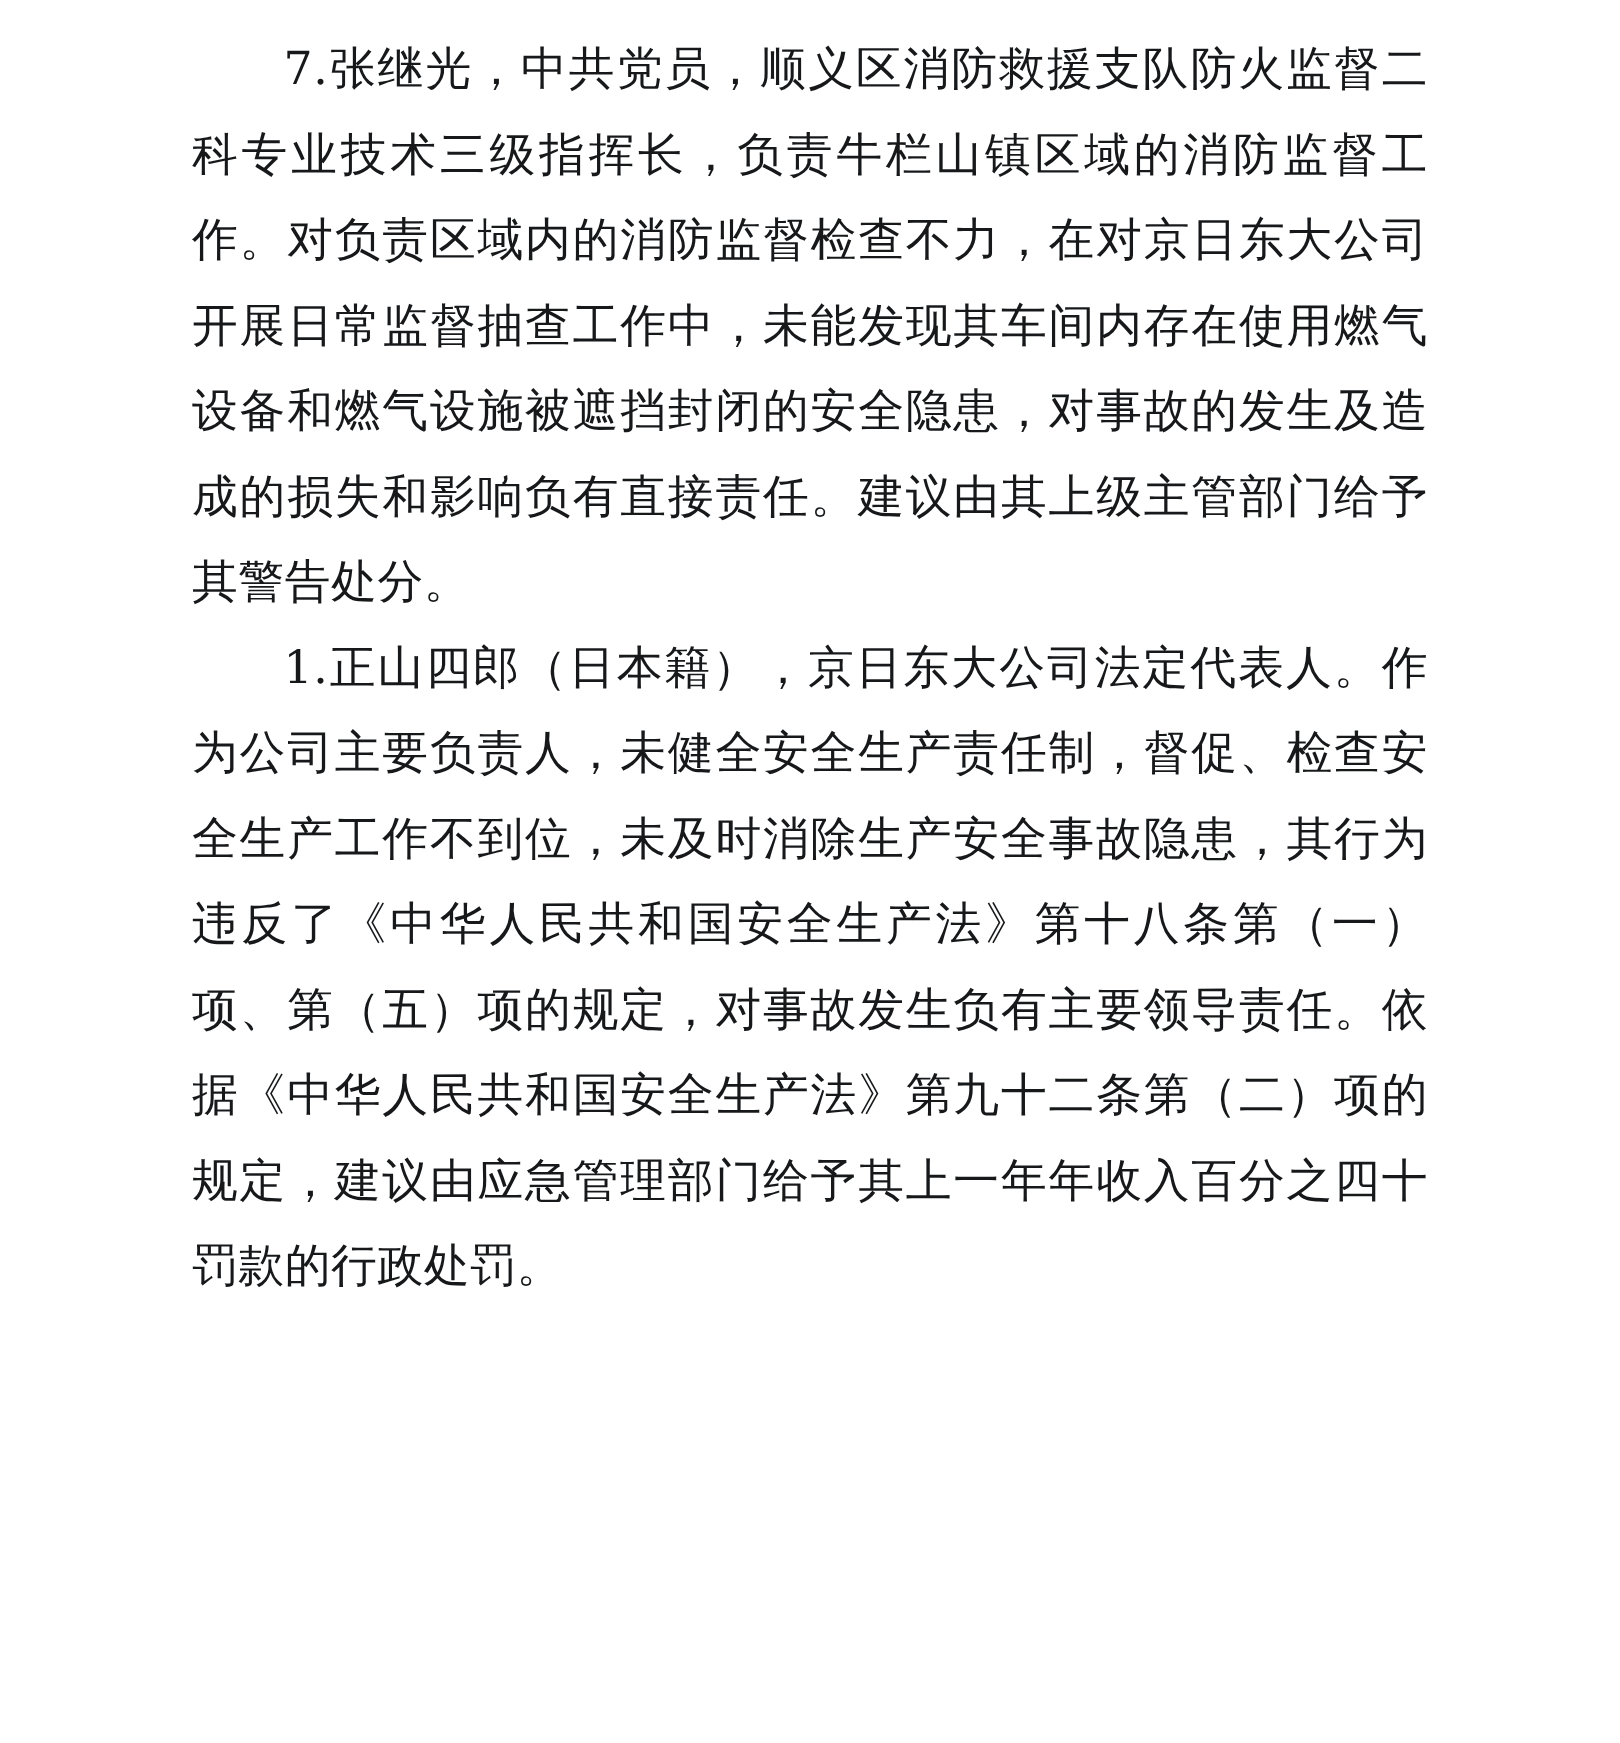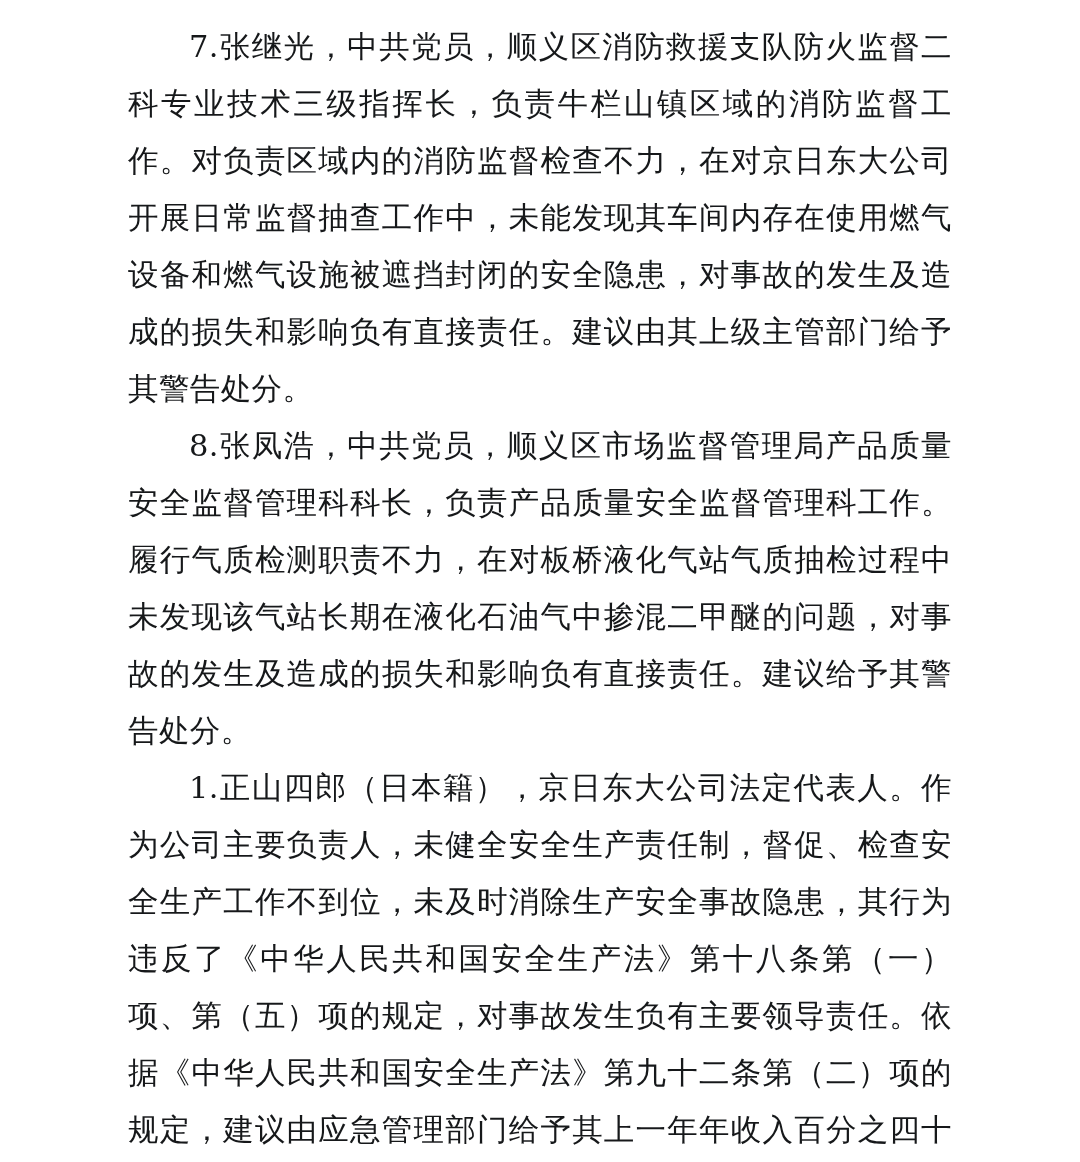--- a/index.html
+++ b/index.html
@@ -43,18 +43,17 @@
     margin-top: 0;
   }
 </style>
 </head>
 <body>
 
 <div class="page">
 
   <p class="para indent">7.张继光，中共党员，顺义区消防救援支队防火监督二科专业技术三级指挥长，负责牛栏山镇区域的消防监督工作。对负责区域内的消防监督检查不力，在对京日东大公司开展日常监督抽查工作中，未能发现其车间内存在使用燃气设备和燃气设施被遮挡封闭的安全隐患，对事故的发生及造成的损失和影响负有直接责任。建议由其上级主管部门给予其警告处分。</p>
 
-  <p class="para indent">8.张凤浩，中共党员，顺义区市场监督管理局产品质量安全监督管理科科长，负责产品质量安全监督管理科工作。履行气质检测职责不力，在对板桥液化气站气质抽检过程中未发现该气站长期在液化石油气中掺混二甲醚的问题，对事故的发生及造成的损失和影响负有直接责任。建议给予其警告处分。</p>
 
 
   <p class="para indent">1.正山四郎（日本籍），京日东大公司法定代表人。作为公司主要负责人，未健全安全生产责任制，督促、检查安全生产工作不到位，未及时消除生产安全事故隐患，其行为违反了《中华人民共和国安全生产法》第十八条第（一）项、第（五）项的规定，对事故发生负有主要领导责任。依据《中华人民共和国安全生产法》第九十二条第（二）项的规定，建议由应急管理部门给予其上一年年收入百分之四十罚款的行政处罚。</p>
 
 </div>
 
 </body></html>

